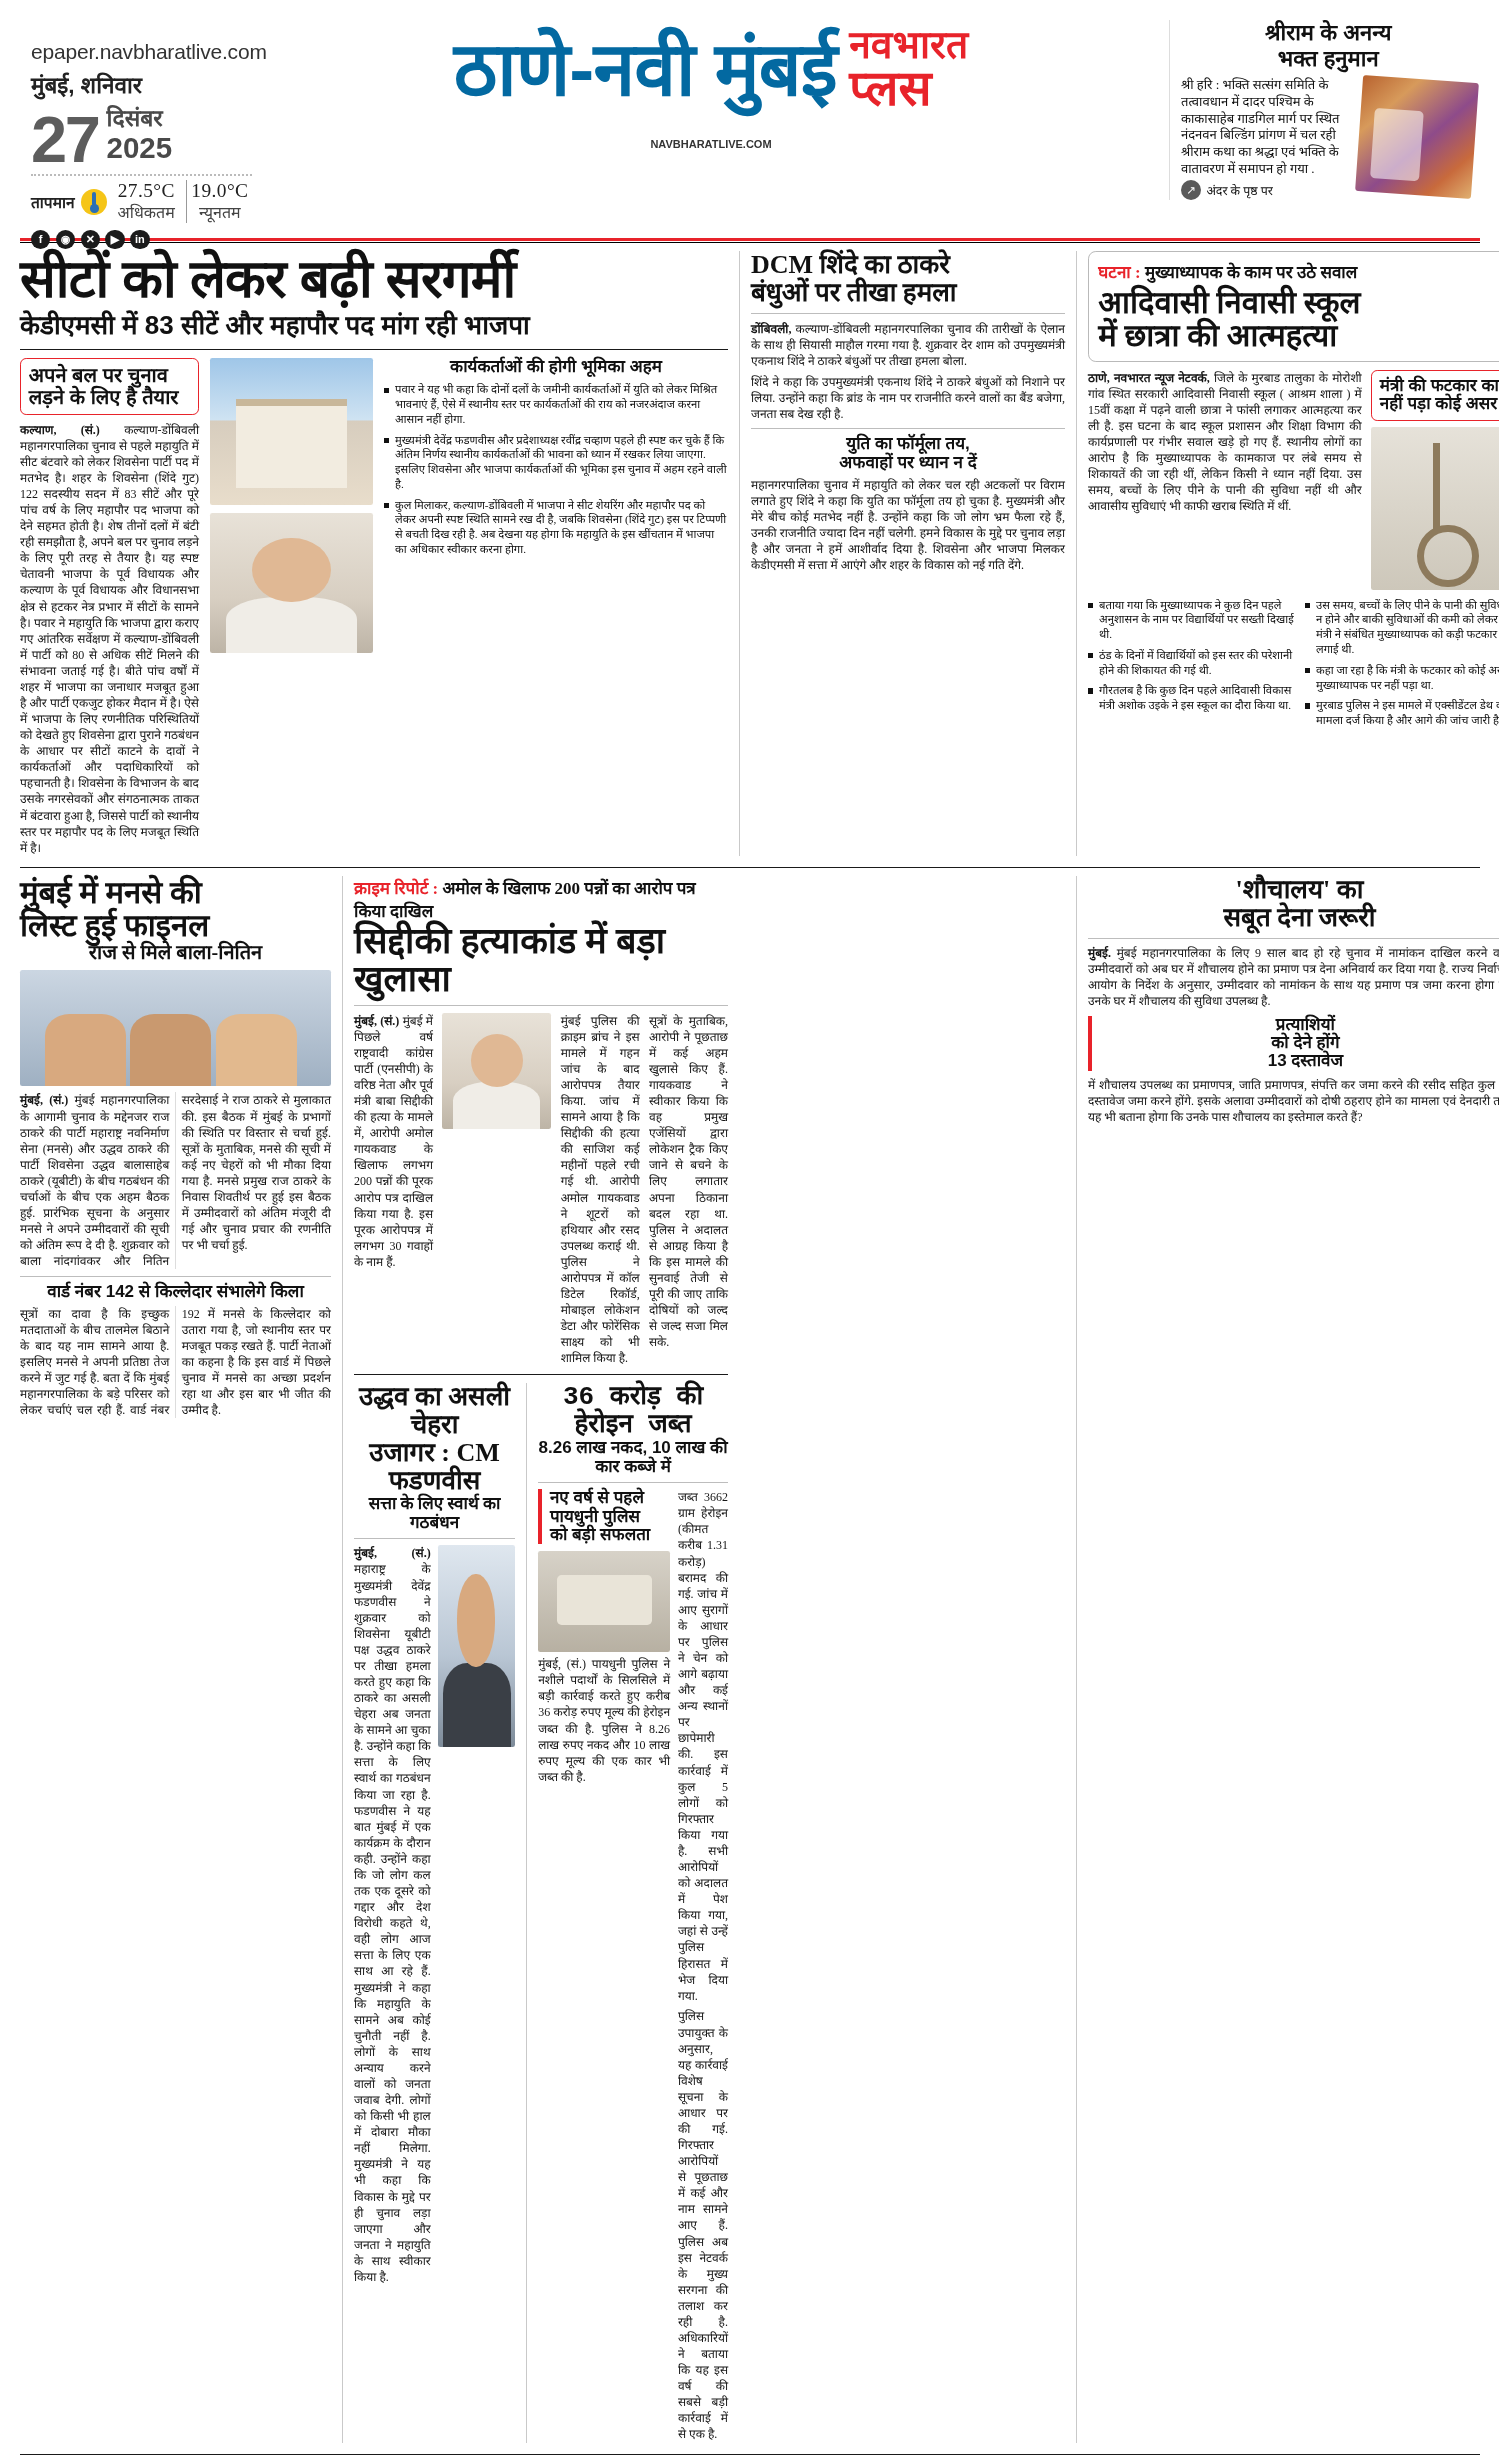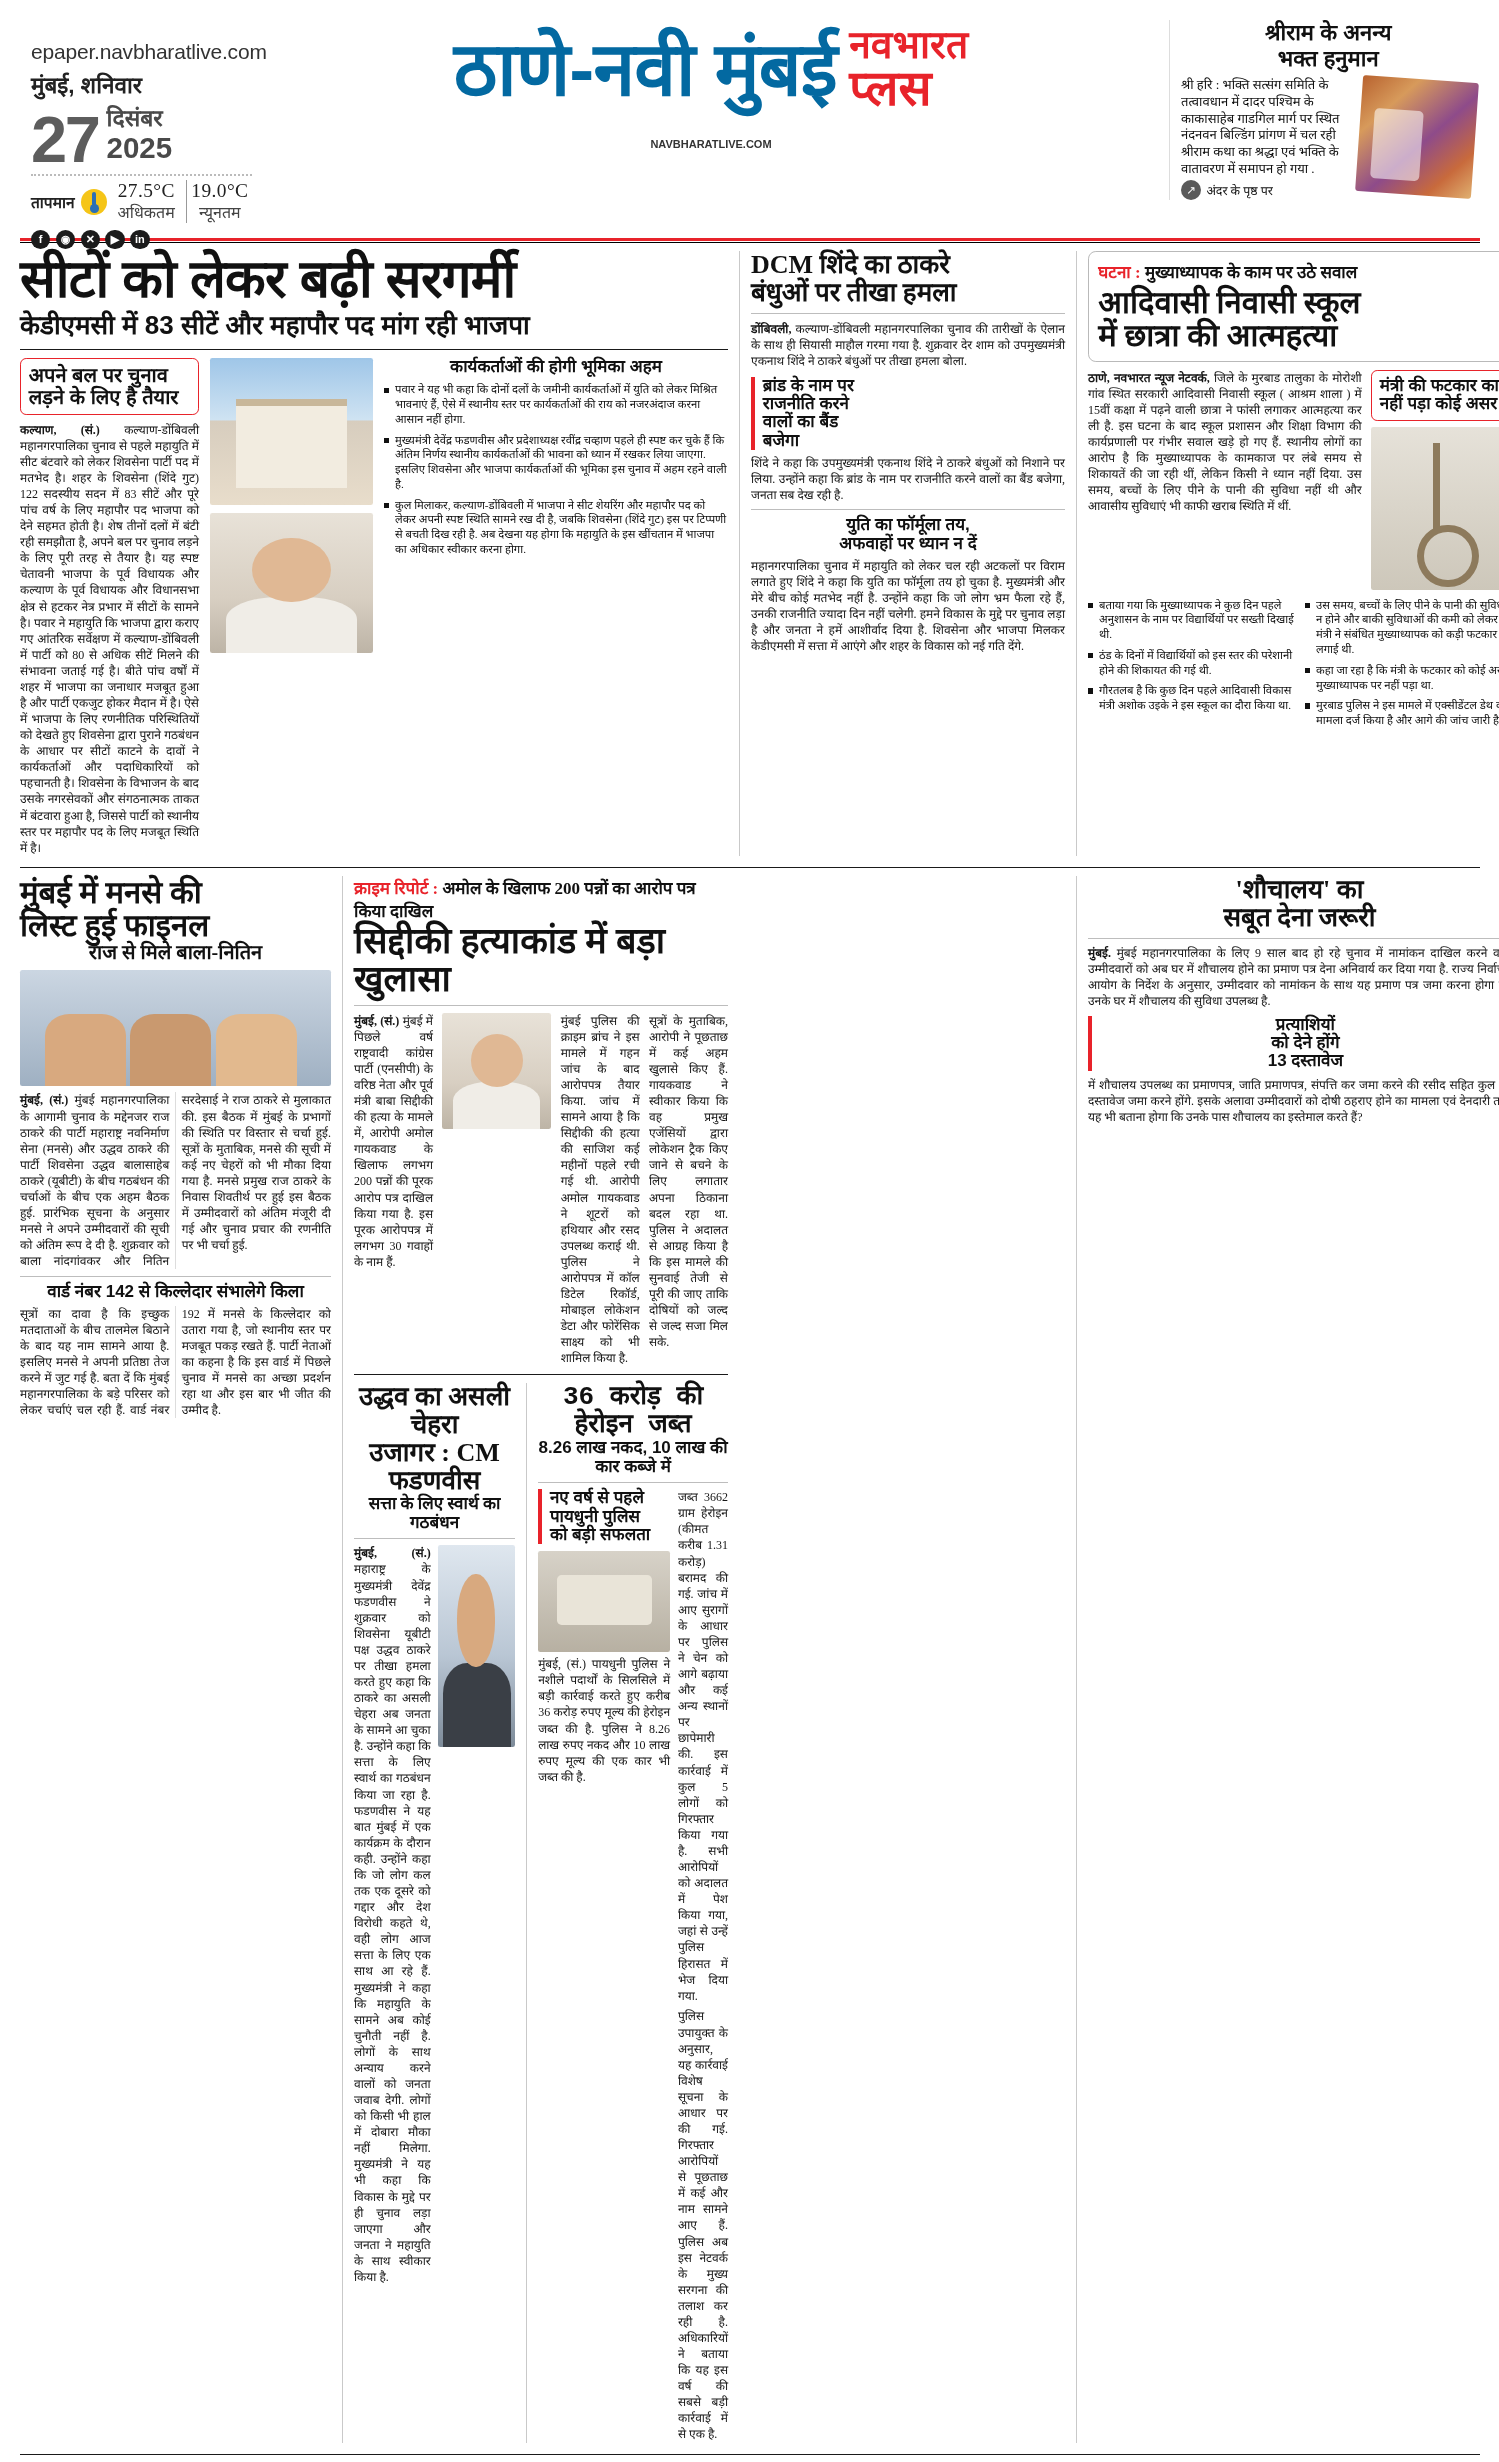--- a/index.html
+++ b/index.html
@@ -206,26 +206,20 @@
 
     <div class="vsep" style="padding-left:11px;">
       <h3 class="hd hd-34" style="font-family:'Liberation Serif',serif;">DCM शिंदे का ठाकरे</h3>
       <h3 class="hd hd-34" style="font-family:'Liberation Serif',serif;">बंधुओं पर तीखा हमला</h3>
       <div class="hr-light"></div>
       <div class="body-txt">
         <b>डोंबिवली,</b>
         <span>कल्याण-डोंबिवली महानगरपालिका चुनाव की तारीखों के ऐलान के साथ ही सियासी माहौल गरमा गया है. शुक्रवार देर शाम को उपमुख्यमंत्री एकनाथ शिंदे ने ठाकरे बंधुओं पर तीखा हमला बोला.</span>
       </div>
 
-      <div class="redline-left" style="margin-top:7.8px;">
-        <h3 class="hd hd-22">ब्रांड के नाम पर</h3>
-        <h3 class="hd hd-22">राजनीति करने</h3>
-        <h3 class="hd hd-22">वालों का बैंड</h3>
-        <h3 class="hd hd-22">बजेगा</h3>
-      </div>
       <div class="body-txt" style="margin-top:4.7px;">शिंदे ने कहा कि उपमुख्यमंत्री एकनाथ शिंदे ने ठाकरे बंधुओं को निशाने पर लिया. उन्होंने कहा कि ब्रांड के नाम पर राजनीति करने वालों का बैंड बजेगा, जनता सब देख रही है.</div>
 
       <div class="hr-light"></div>
       <h3 class="hd hd-22" style="text-align:center">युति का फॉर्मूला तय,</h3>
       <h3 class="hd hd-22" style="text-align:center">अफवाहों पर ध्यान न दें</h3>
       <div class="body-txt" style="margin-top:4.7px;">महानगरपालिका चुनाव में महायुति को लेकर चल रही अटकलों पर विराम लगाते हुए शिंदे ने कहा कि युति का फॉर्मूला तय हो चुका है. मुख्यमंत्री और मेरे बीच कोई मतभेद नहीं है. उन्होंने कहा कि जो लोग भ्रम फैला रहे हैं, उनकी राजनीति ज्यादा दिन नहीं चलेगी. हमने विकास के मुद्दे पर चुनाव लड़ा है और जनता ने हमें आशीर्वाद दिया है. शिवसेना और भाजपा मिलकर केडीएमसी में सत्ता में आएंगे और शहर के विकास को नई गति देंगे.</div>
     </div>
 
     <div class="vsep" style="padding-left:11px;">
       <div class="boxed">

